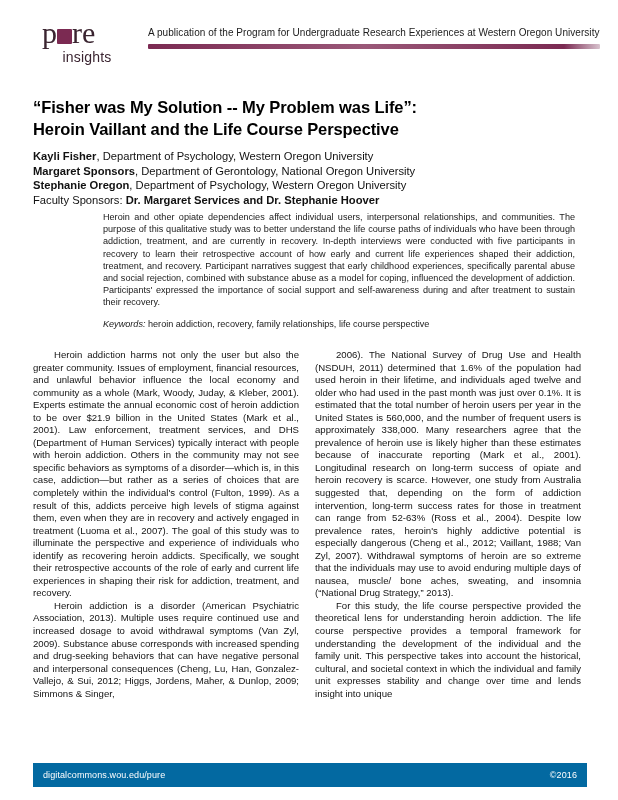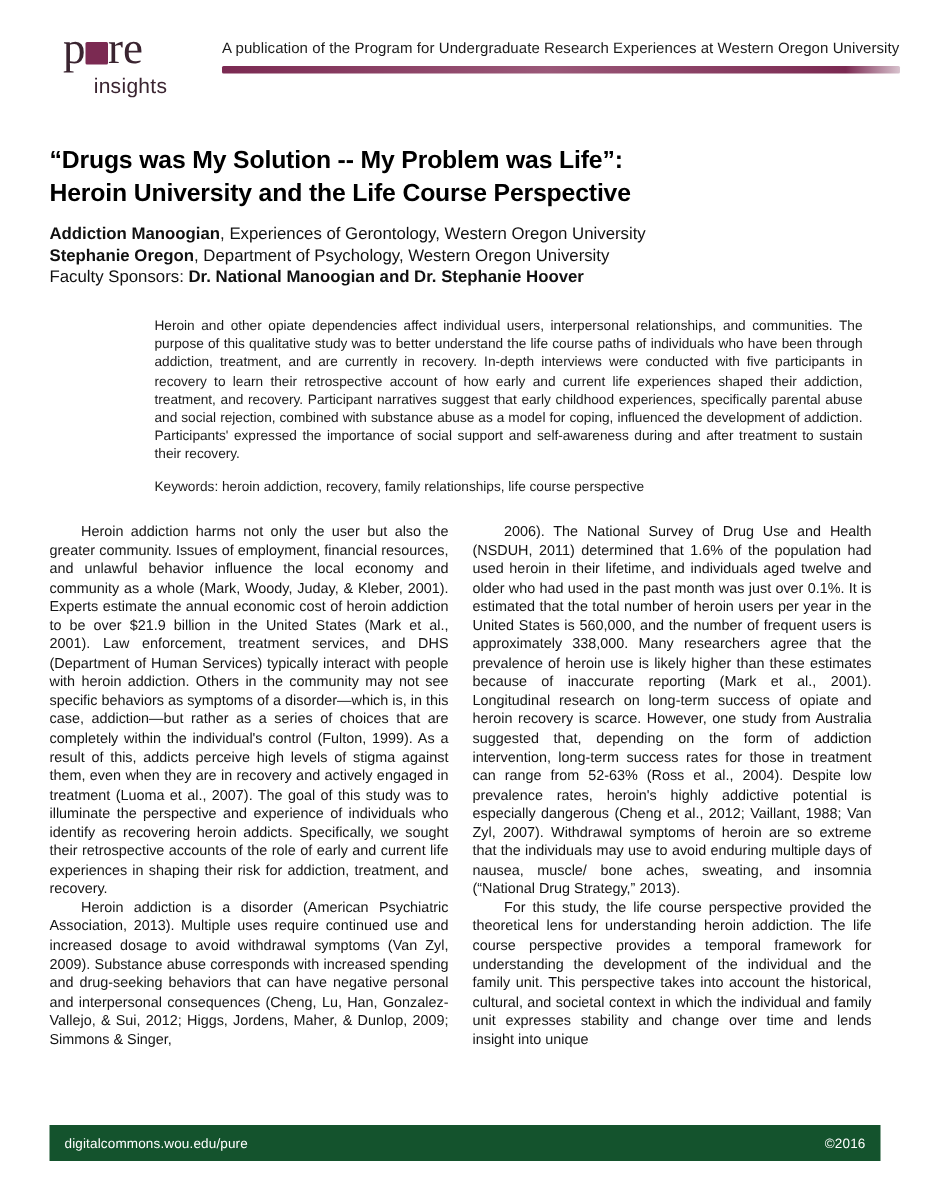--- a/index.html
+++ b/index.html
@@ -139,21 +139,21 @@
   }
   .keywords {
     position: absolute;
     left: 103px;
     top: 318px;
     width: 472px;
     font-size: 9.1px;
     line-height: 12.2px;
     color: #1a1a1a;
   }
-  .keywords .kw-label { }
+  .keywords .kw-label { font-style: italic; }
 
   
   .columns {
     position: absolute;
     left: 33px;
     top: 349px;
     width: 554px;
     display: flex;
     gap: 16px;
   }
@@ -200,43 +200,44 @@
       <div class="logo-word"><span>p</span><span class="u-block" style="background: rgb(123, 42, 82); color: rgb(123, 42, 82);"></span><span>re</span></div>
       <div class="logo-sub">insights</div>
     </div>
     <div class="masthead-right">
       <div class="masthead-tagline">A publication of the Program for Undergraduate Research Experiences at Western Oregon University</div>
       <div class="masthead-rule" style="background: linear-gradient(to right, rgb(123, 42, 82) 0%, rgb(154, 88, 120) 48%, rgb(123, 42, 82) 92%, rgb(216, 195, 206) 100%);"></div>
     </div>
   </div>
 
   <div class="title">
-    <div>“Drugs was My Solution -- My Problem was Life”:</div>
-    <div>Heroin University and the Life Course Perspective</div>
+    <div>“Fisher was My Solution -- My Problem was Life”:</div>
+    <div>Heroin Vaillant and the Life Course Perspective</div>
   </div>
 
   <div class="authors">
-    <div><span class="name">Addiction Manoogian</span><span>, Experiences of Gerontology, Western Oregon University</span></div>
+    <div><span class="name">Kayli Fisher</span><span>, Department of Psychology, Western Oregon University</span></div>
+    <div><span class="name">Margaret Sponsors</span><span>, Department of Gerontology, National Oregon University</span></div>
     <div><span class="name">Stephanie Oregon</span><span>, Department of Psychology, Western Oregon University</span></div>
-    <div><span>Faculty Sponsors: </span><span class="sponsor-names">Dr. National Manoogian and Dr. Stephanie Hoover</span></div>
+    <div><span>Faculty Sponsors: </span><span class="sponsor-names">Dr. Margaret Services and Dr. Stephanie Hoover</span></div>
   </div>
 
   <div class="abstract">Heroin and other opiate dependencies affect individual users, interpersonal relationships, and communities. The purpose of this qualitative study was to better understand the life course paths of individuals who have been through addiction, treatment, and are currently in recovery. In-depth interviews were conducted with five participants in recovery to learn their retrospective account of how early and current life experiences shaped their addiction, treatment, and recovery. Participant narratives suggest that early childhood experiences, specifically parental abuse and social rejection, combined with substance abuse as a model for coping, influenced the development of addiction. Participants' expressed the importance of social support and self-awareness during and after treatment to sustain their recovery.</div>
 
   <div class="keywords"><span class="kw-label">Keywords:</span><span> heroin addiction, recovery, family relationships, life course perspective</span></div>
 
   <div class="columns">
     <div class="col">
       <p>Heroin addiction harms not only the user but also the greater community. Issues of employment, financial resources, and unlawful behavior influence the local economy and community as a whole (Mark, Woody, Juday, &amp; Kleber, 2001). Experts estimate the annual economic cost of heroin addiction to be over $21.9 billion in the United States (Mark et al., 2001). Law enforcement, treatment services, and DHS (Department of Human Services) typically interact with people with heroin addiction. Others in the community may not see specific behaviors as symptoms of a disorder—which is, in this case, addiction—but rather as a series of choices that are completely within the individual's control (Fulton, 1999). As a result of this, addicts perceive high levels of stigma against them, even when they are in recovery and actively engaged in treatment (Luoma et al., 2007). The goal of this study was to illuminate the perspective and experience of individuals who identify as recovering heroin addicts. Specifically, we sought their retrospective accounts of the role of early and current life experiences in shaping their risk for addiction, treatment, and recovery.</p>
       <p>Heroin addiction is a disorder (American Psychiatric Association, 2013). Multiple uses require continued use and increased dosage to avoid withdrawal symptoms (Van Zyl, 2009). Substance abuse corresponds with increased spending and drug-seeking behaviors that can have negative personal and interpersonal consequences (Cheng, Lu, Han, Gonzalez-Vallejo, &amp; Sui, 2012; Higgs, Jordens, Maher, &amp; Dunlop, 2009; Simmons &amp; Singer,</p>
     </div>
     <div class="col">
       <p>2006). The National Survey of Drug Use and Health (NSDUH, 2011) determined that 1.6% of the population had used heroin in their lifetime, and individuals aged twelve and older who had used in the past month was just over 0.1%. It is estimated that the total number of heroin users per year in the United States is 560,000, and the number of frequent users is approximately 338,000. Many researchers agree that the prevalence of heroin use is likely higher than these estimates because of inaccurate reporting (Mark et al., 2001). Longitudinal research on long-term success of opiate and heroin recovery is scarce. However, one study from Australia suggested that, depending on the form of addiction intervention, long-term success rates for those in treatment can range from 52-63% (Ross et al., 2004). Despite low prevalence rates, heroin's highly addictive potential is especially dangerous (Cheng et al., 2012; Vaillant, 1988; Van Zyl, 2007). Withdrawal symptoms of heroin are so extreme that the individuals may use to avoid enduring multiple days of nausea, muscle/ bone aches, sweating, and insomnia (“National Drug Strategy,” 2013).</p>
       <p>For this study, the life course perspective provided the theoretical lens for understanding heroin addiction. The life course perspective provides a temporal framework for understanding the development of the individual and the family unit. This perspective takes into account the historical, cultural, and societal context in which the individual and family unit expresses stability and change over time and lends insight into unique</p>
     </div>
   </div>
 
-  <div class="footer-bar" style="background: #14532d;">
+  <div class="footer-bar" style="background: #0369a1; margin-top: 13px;">
     <span class="f-left">digitalcommons.wou.edu/pure</span>
     <span class="f-right">©2016</span>
   </div>
 
 </div>
 
 </body></html>

